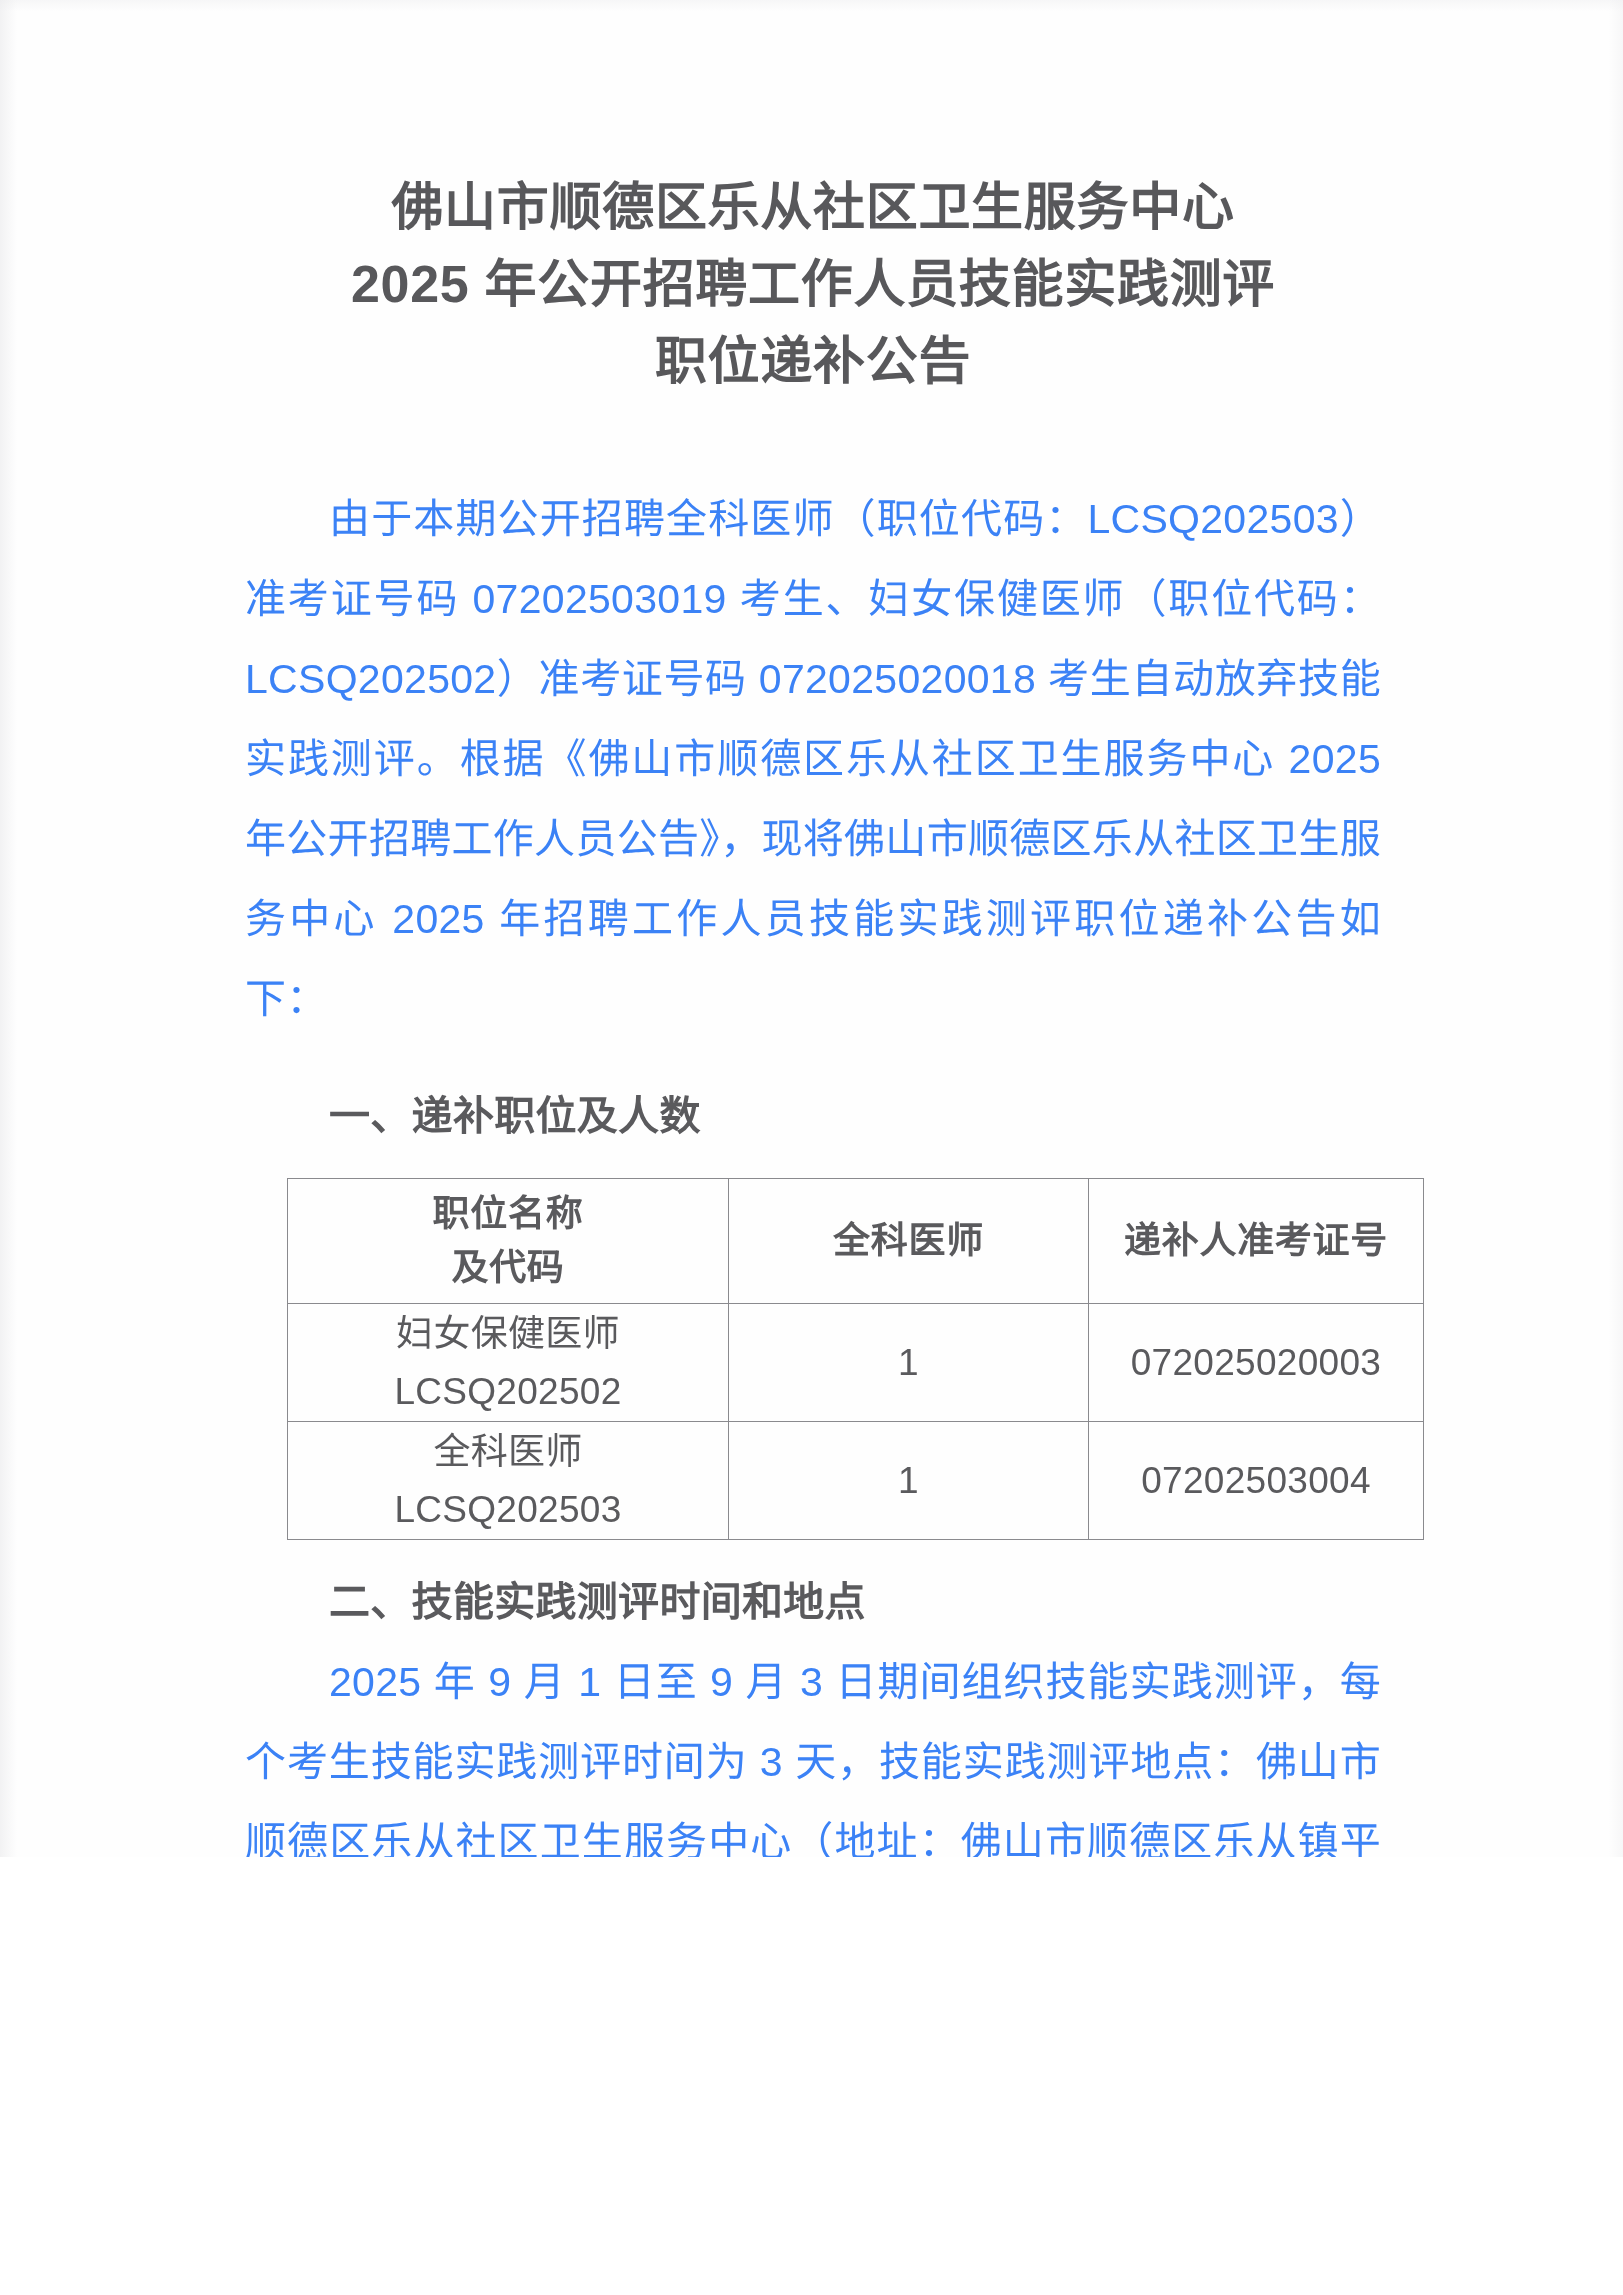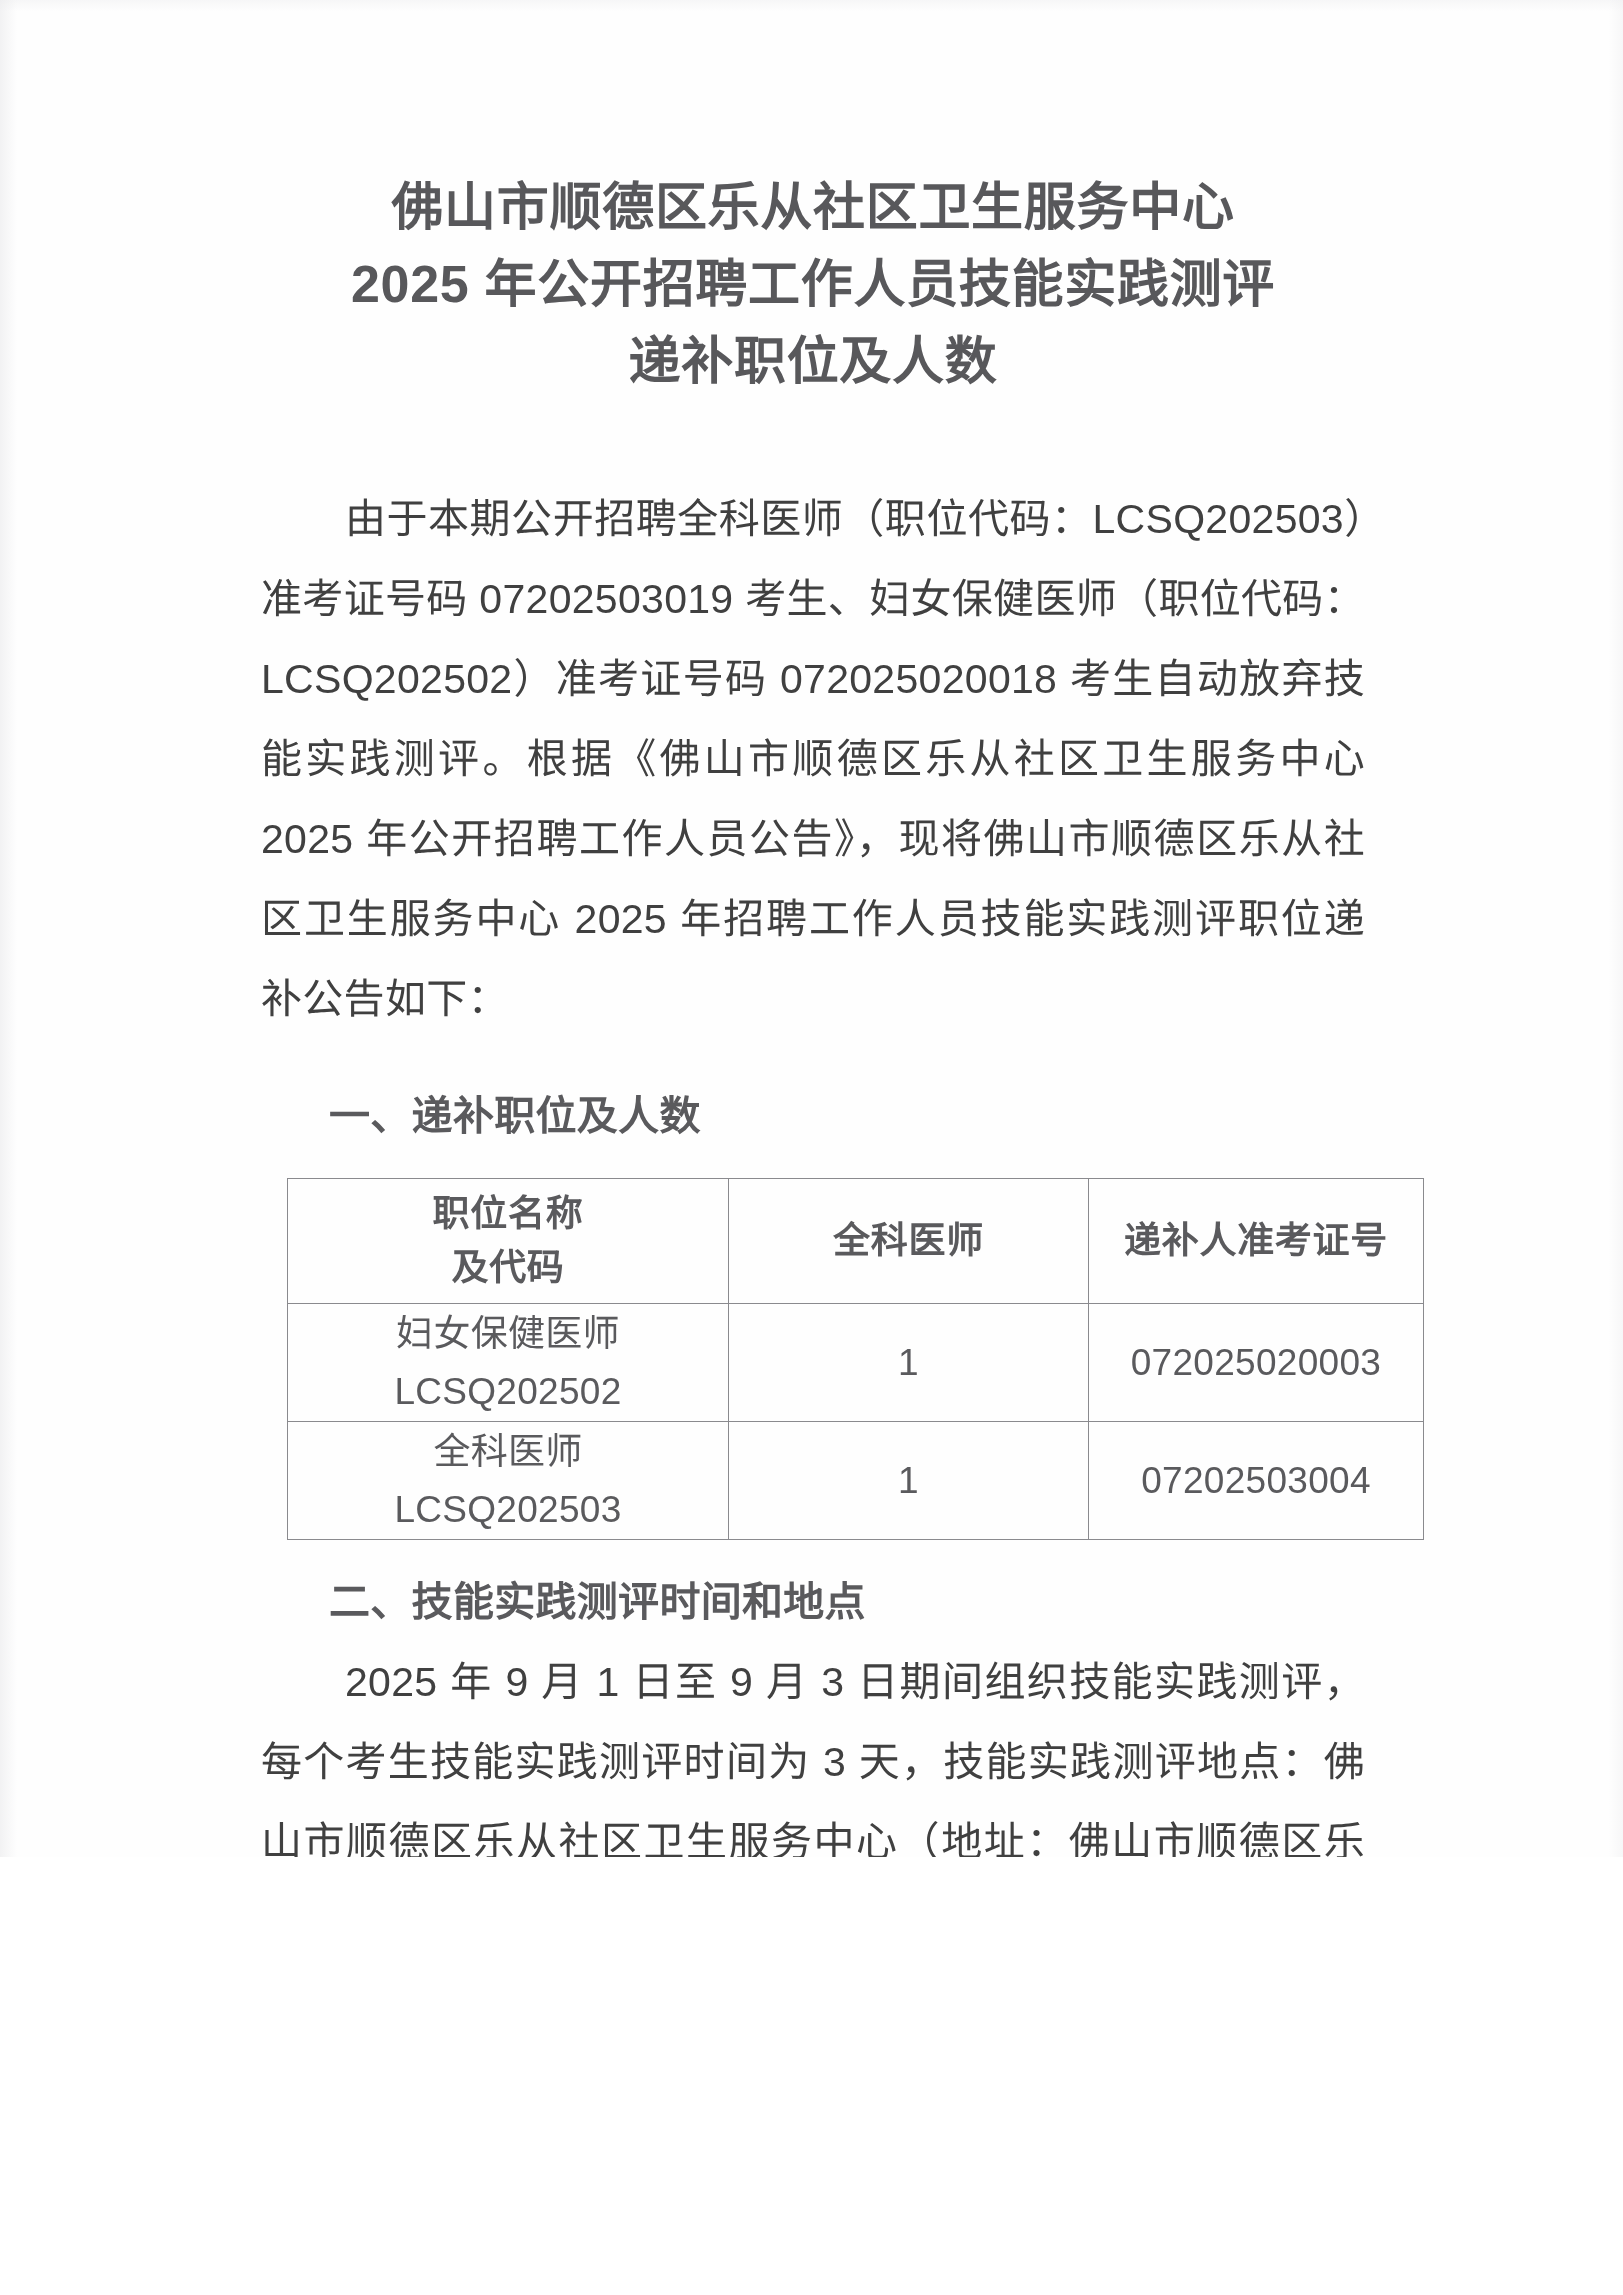--- a/index.html
+++ b/index.html
@@ -50,25 +50,25 @@
     letter-spacing: 0.7px;
     color: #58585b;
   }
   .doc-title .title-line {
     display: block;
     white-space: nowrap;
   }
 
   
   .body-block {
-    margin: 16px;
+    margin: 0;
     font-size: 41px;
     line-height: 80px;
     letter-spacing: 0.3px;
-    color: #404040;
+    color: #3b82f6;
     text-align: justify;
     text-justify: inter-character;
   }
 
   .para-intro {
     margin-top: 79px;
     text-indent: 84px;
   }
 
   .section-heading {
@@ -141,21 +141,21 @@
 <body>
 
 <div class="page">
   <div class="paper-grain"></div>
 
   <div class="content">
 
     <h1 class="doc-title">
       <span class="title-line">佛山市顺德区乐从社区卫生服务中心</span>
       <span class="title-line">2025 年公开招聘工作人员技能实践测评</span>
-      <span class="title-line">递补职位及人数</span>
+      <span class="title-line">职位递补公告</span>
     </h1>
 
     <p class="body-block para-intro">由于本期公开招聘全科医师（职位代码：LCSQ202503）准考证号码 07202503019 考生、妇女保健医师（职位代码：LCSQ202502）准考证号码 072025020018 考生自动放弃技能实践测评。根据《佛山市顺德区乐从社区卫生服务中心 2025 年公开招聘工作人员公告》，现将佛山市顺德区乐从社区卫生服务中心 2025 年招聘工作人员技能实践测评职位递补公告如下：</p>
 
     <p class="section-heading heading-sec1">一、递补职位及人数</p>
 
     <div class="table-wrap">
       <table class="fill-table">
         <colgroup>
           <col class="c1">

